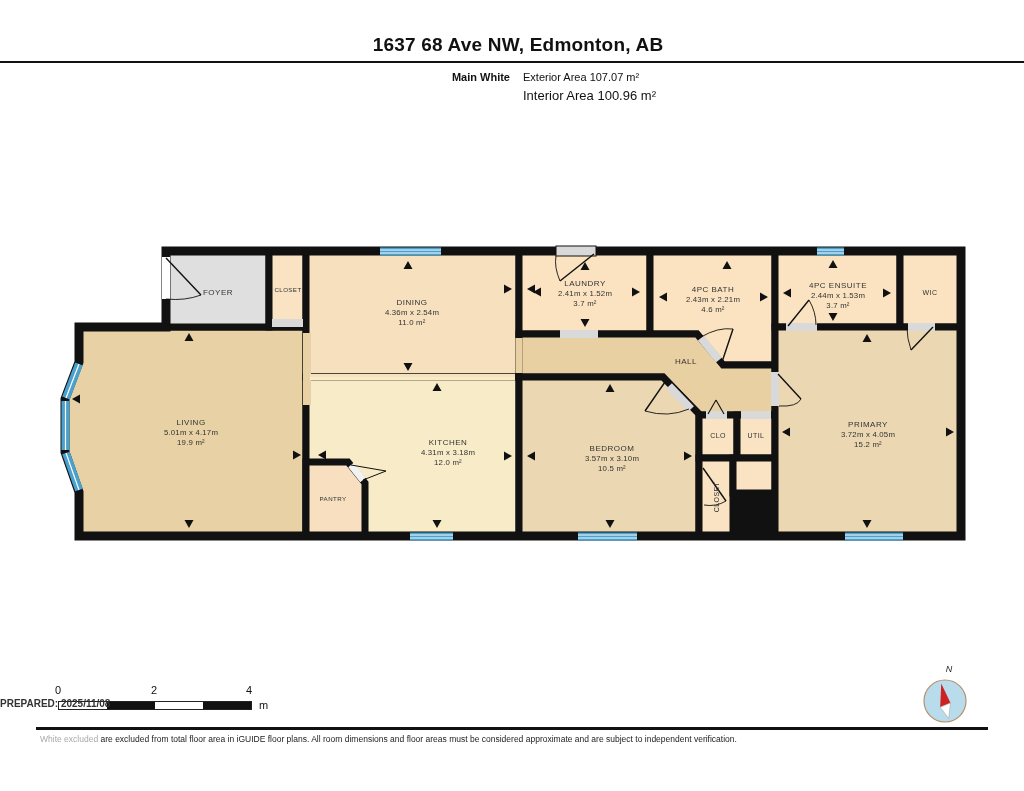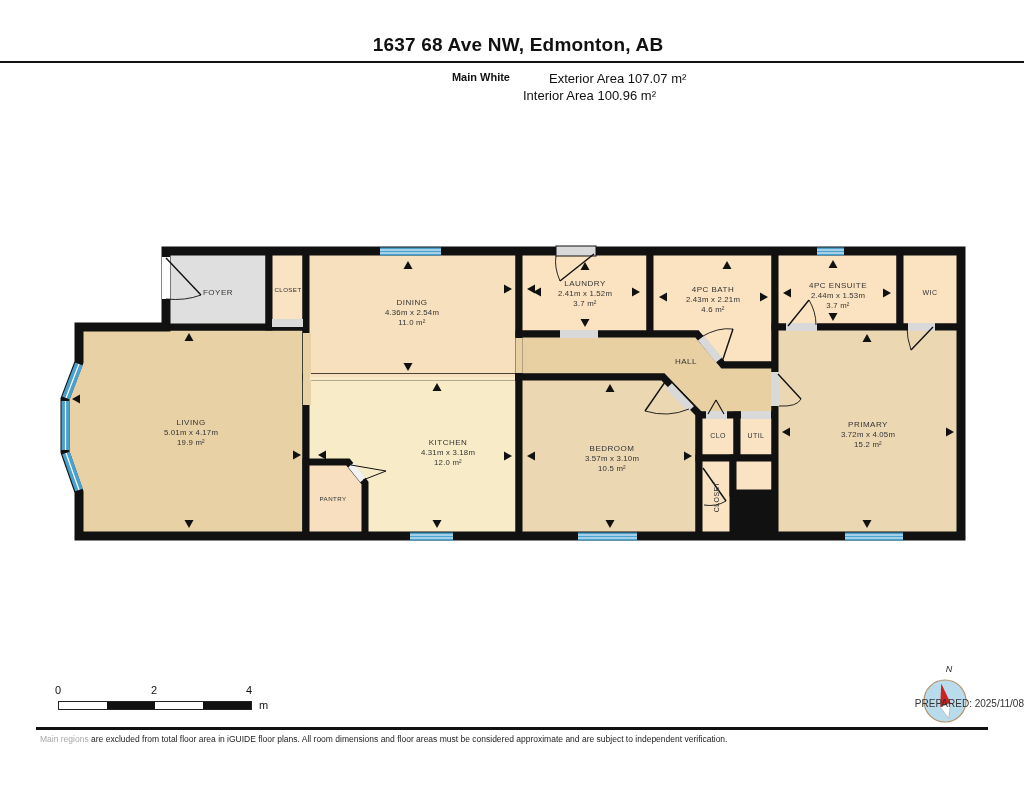--- a/index.html
+++ b/index.html
@@ -2,33 +2,33 @@
 <html><head>
 <meta charset="utf-8">
 <style>
   html,body{margin:0;padding:0;background:#fff;}
   #page{position:relative;width:1024px;height:791px;background:#fff;overflow:hidden;
         font-family:"Liberation Sans",sans-serif;color:#111;}
   .abs{position:absolute;}
   #title{top:34px;left:6px;width:1024px;text-align:center;font-size:19px;font-weight:bold;letter-spacing:.2px;}
   #title-rule{top:61px;left:0;width:1024px;height:2px;background:#111;}
   #floor-label{top:71px;left:300px;width:210px;text-align:right;font-size:11px;font-weight:bold;}
-  #ext-area{top:71px;left:549px;font-size:13px;}
+  #ext-area{top:71px;left:523px;font-size:11px;}
   #int-area{top:88px;left:523px;font-size:13px;}
   #plan-svg{top:0;left:0;}
   .rm{font-size:8px;letter-spacing:.5px;fill:#333;text-anchor:middle;}
   .dim{font-size:7.8px;fill:#333;text-anchor:middle;letter-spacing:.2px;}
   .tiny{font-size:6.2px;letter-spacing:.4px;fill:#333;text-anchor:middle;}
   .small{font-size:7px;letter-spacing:.4px;fill:#333;text-anchor:middle;}
   #scale-ticks{top:684px;left:0;font-size:11px;}
   #scale-ticks span{position:absolute;}
   #scale-bar{top:701px;left:58px;width:192px;height:7px;border:1px solid #222;font-size:0;}
   #scale-bar i{display:inline-block;width:48px;height:7px;}
   #scale-unit{top:699px;left:259px;font-size:11px;}
-  #prepared{top:698px;left:0;width:1024px;text-align:right;font-size:10px;font-weight:normal;color:#333;}
+  #prepared{top:698px;left:0;width:1024px;text-align:left;font-size:10px;font-weight:bold;color:#333;}
   #footer-rule{top:727px;left:36px;width:952px;height:3px;background:#111;}
   #disclaimer{top:734px;left:40px;width:960px;font-size:8.5px;color:#222;}
   #disclaimer .hl{color:#a9a9a9;}
 </style>
 </head>
 <body>
 
 <div id="page">
 
   <div id="title" class="abs">1637 68 Ave NW, Edmonton, AB</div>
@@ -268,15 +268,15 @@
     <span style="left:55px;">0</span>
     <span style="left:151px;">2</span>
     <span style="left:246px;">4</span>
   </div>
   <div id="scale-bar" class="abs"><i style="background:#fff;"></i><i style="background:#111;"></i><i style="background:#fff;"></i><i style="background:#111;"></i></div>
   <div id="scale-unit" class="abs">m</div>
 
   <div id="prepared" class="abs">PREPARED: 2025/11/08</div>
 
   <div id="footer-rule" class="abs"></div>
-  <div id="disclaimer" class="abs"><span class="hl">Main regions</span><span> are excluded from total floor area in iGUIDE floor plans. All room dimensions and floor areas must be considered approximate and are subject to independent verification.</span></div>
+  <div id="disclaimer" class="abs"><span class="hl">White excluded</span><span> are excluded from total floor area in iGUIDE floor plans. All room dimensions and floor areas must be considered approximate and are subject to independent verification.</span></div>
 
 </div>
 
 </body></html>

